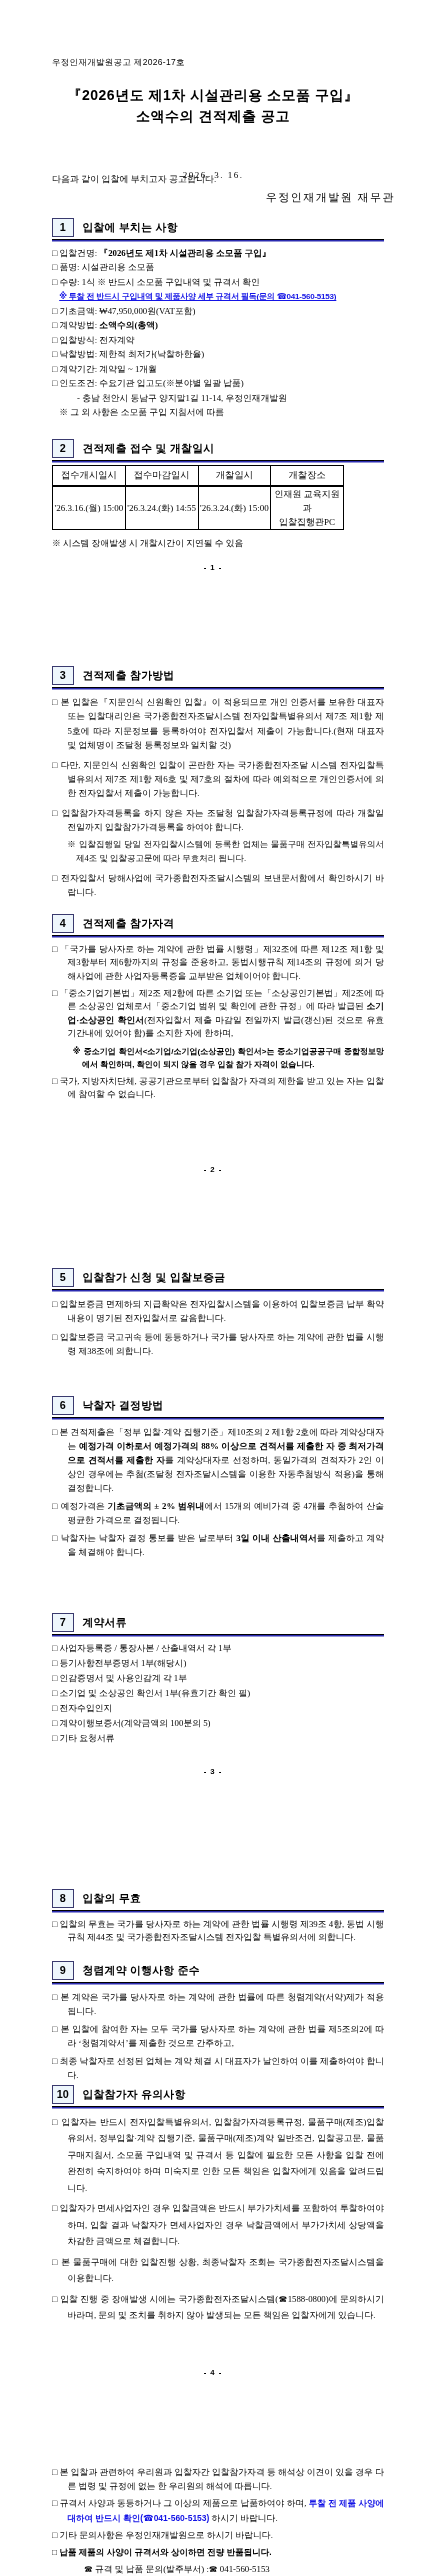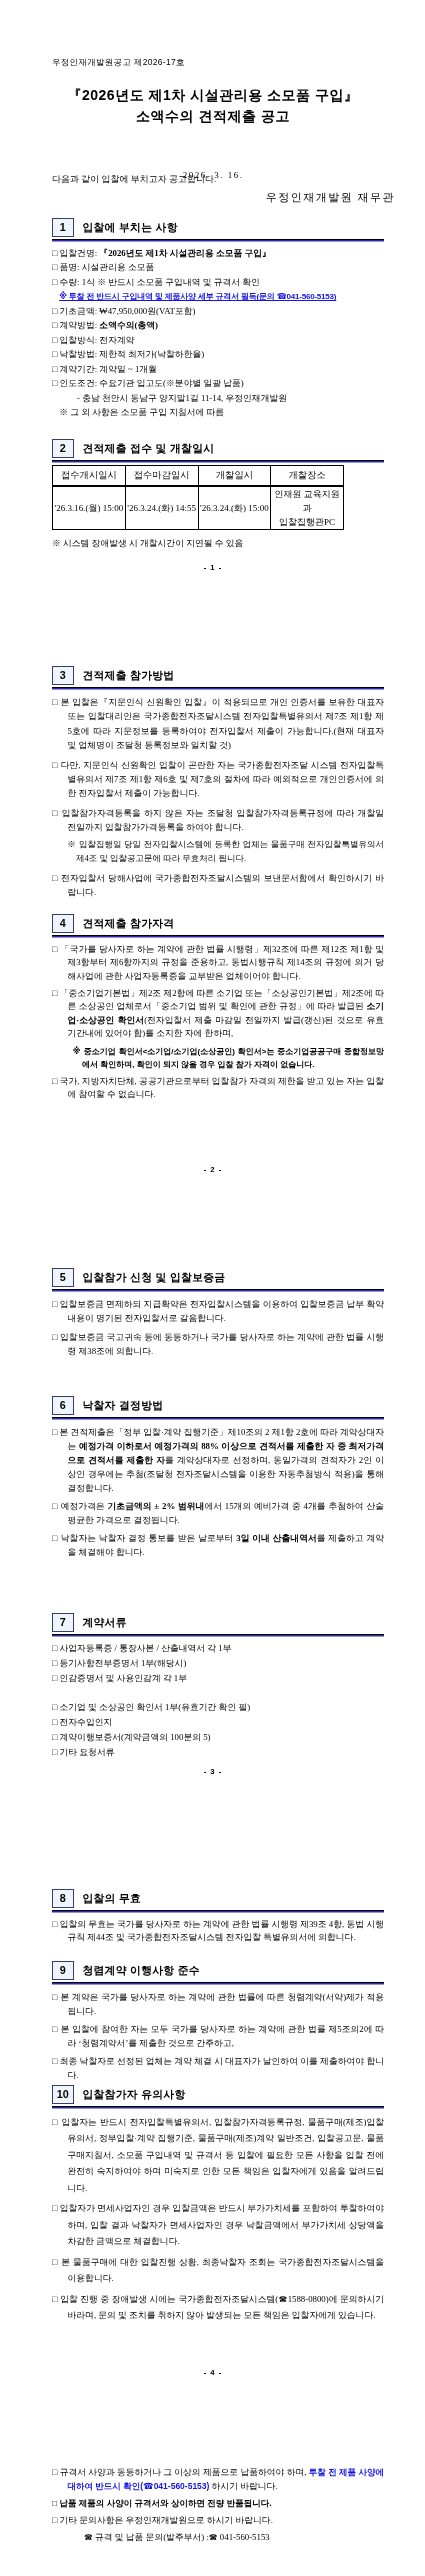--- a/index.html
+++ b/index.html
@@ -172,21 +172,21 @@
   </section>
 
   <section class="sec" style="top:1611px">
     <div class="sec-head">
       <div class="num">7</div>
       <div class="sec-title">계약서류</div>
     </div>
     <div class="sec-body">
       <p class="kv" style="line-height:13px;margin-bottom:2.1px">□ 사업자등록증 / 통장사본 / 산출내역서 각 1부</p>
       <p class="kv" style="line-height:13px;margin-bottom:2.1px">□ 등기사항전부증명서 1부(해당시)</p>
-      <p class="kv" style="line-height:13px;margin-bottom:16px">□ 인감증명서 및 사용인감계 각 1부</p>
+      <p class="kv" style="line-height:13px;margin-bottom:2px">□ 인감증명서 및 사용인감계 각 1부</p>
       <p class="kv" style="line-height:13px;margin-bottom:2.1px">□ 소기업 및 소상공인 확인서 1부(유효기간 확인 필)</p>
       <p class="kv" style="line-height:13px;margin-bottom:2.1px">□ 전자수입인지</p>
       <p class="kv" style="line-height:13px;margin-bottom:2.1px">□ 계약이행보증서(계약금액의 100분의 5)</p>
       <p class="kv" style="line-height:13px">□ 기타 요청서류</p>
     </div>
   </section>
 
   <div class="pm" style="top:1767px">- 3 -</div>
 
   <section class="sec" style="top:1887px">
@@ -221,22 +221,23 @@
       <p class="para lh32 mb8">□ 입찰자가 면세사업자인 경우 입찰금액은 반드시 부가가치세를 포함하여 투찰하여야 하며, 입찰 결과 낙찰자가 면세사업자인 경우 낙찰금액에서 부가가치세 상당액을 차감한 금액으로 체결합니다.</p>
       <p class="para lh32 mb8">□ 본 물품구매에 대한 입찰진행 상황, 최종낙찰자 조회는 국가종합전자조달시스템을 이용합니다.</p>
       <p class="para lh32">□ 입찰 진행 중 장애발생 시에는 국가종합전자조달시스템(☎1588-0800)에 문의하시기 바라며, 문의 및 조치를 취하지 않아 발생되는 모든 책임은 입찰자에게 있습니다.</p>
     </div>
   </section>
 
   <div class="pm" style="top:2368px">- 4 -</div>
 
   <section class="sec" style="top:2465px">
     <div>
+      <p class="para mb5">□ 본 입찰과 관련하여 우리원과 입찰자간 입찰참가자격 등 해석상 이견이 있을 경우 다른 법령 및 규정에 없는 한 우리원의 해석에 따릅니다.</p>
       <p class="para mb5"><span>□ 규격서 사양과 동등하거나 그 이상의 제품으로 납품하여야 하며, </span><span class="blue bold-sans">투찰 전 제품 사양에 대하여 반드시 확인(☎041-560-5153)</span><span> 하시기 바랍니다.</span></p>
+      <p class="para mb5">□ 기타 문의사항은 우정인재개발원으로 하시기 바랍니다.</p>
       <p class="para mb5 bold-sans">□ 납품 제품의 사양이 규격서와 상이하면 전량 반품됩니다.</p>
-      <p class="para mb5">□ 기타 문의사항은 우정인재개발원으로 하시기 바랍니다.</p>
       <p class="para mb5 tel-line">☎ 규격 및 납품 문의(발주부서) :☎ 041-560-5153</p>
 
     </div>
   </section>
 
 </div>
 
 
 </body></html>

